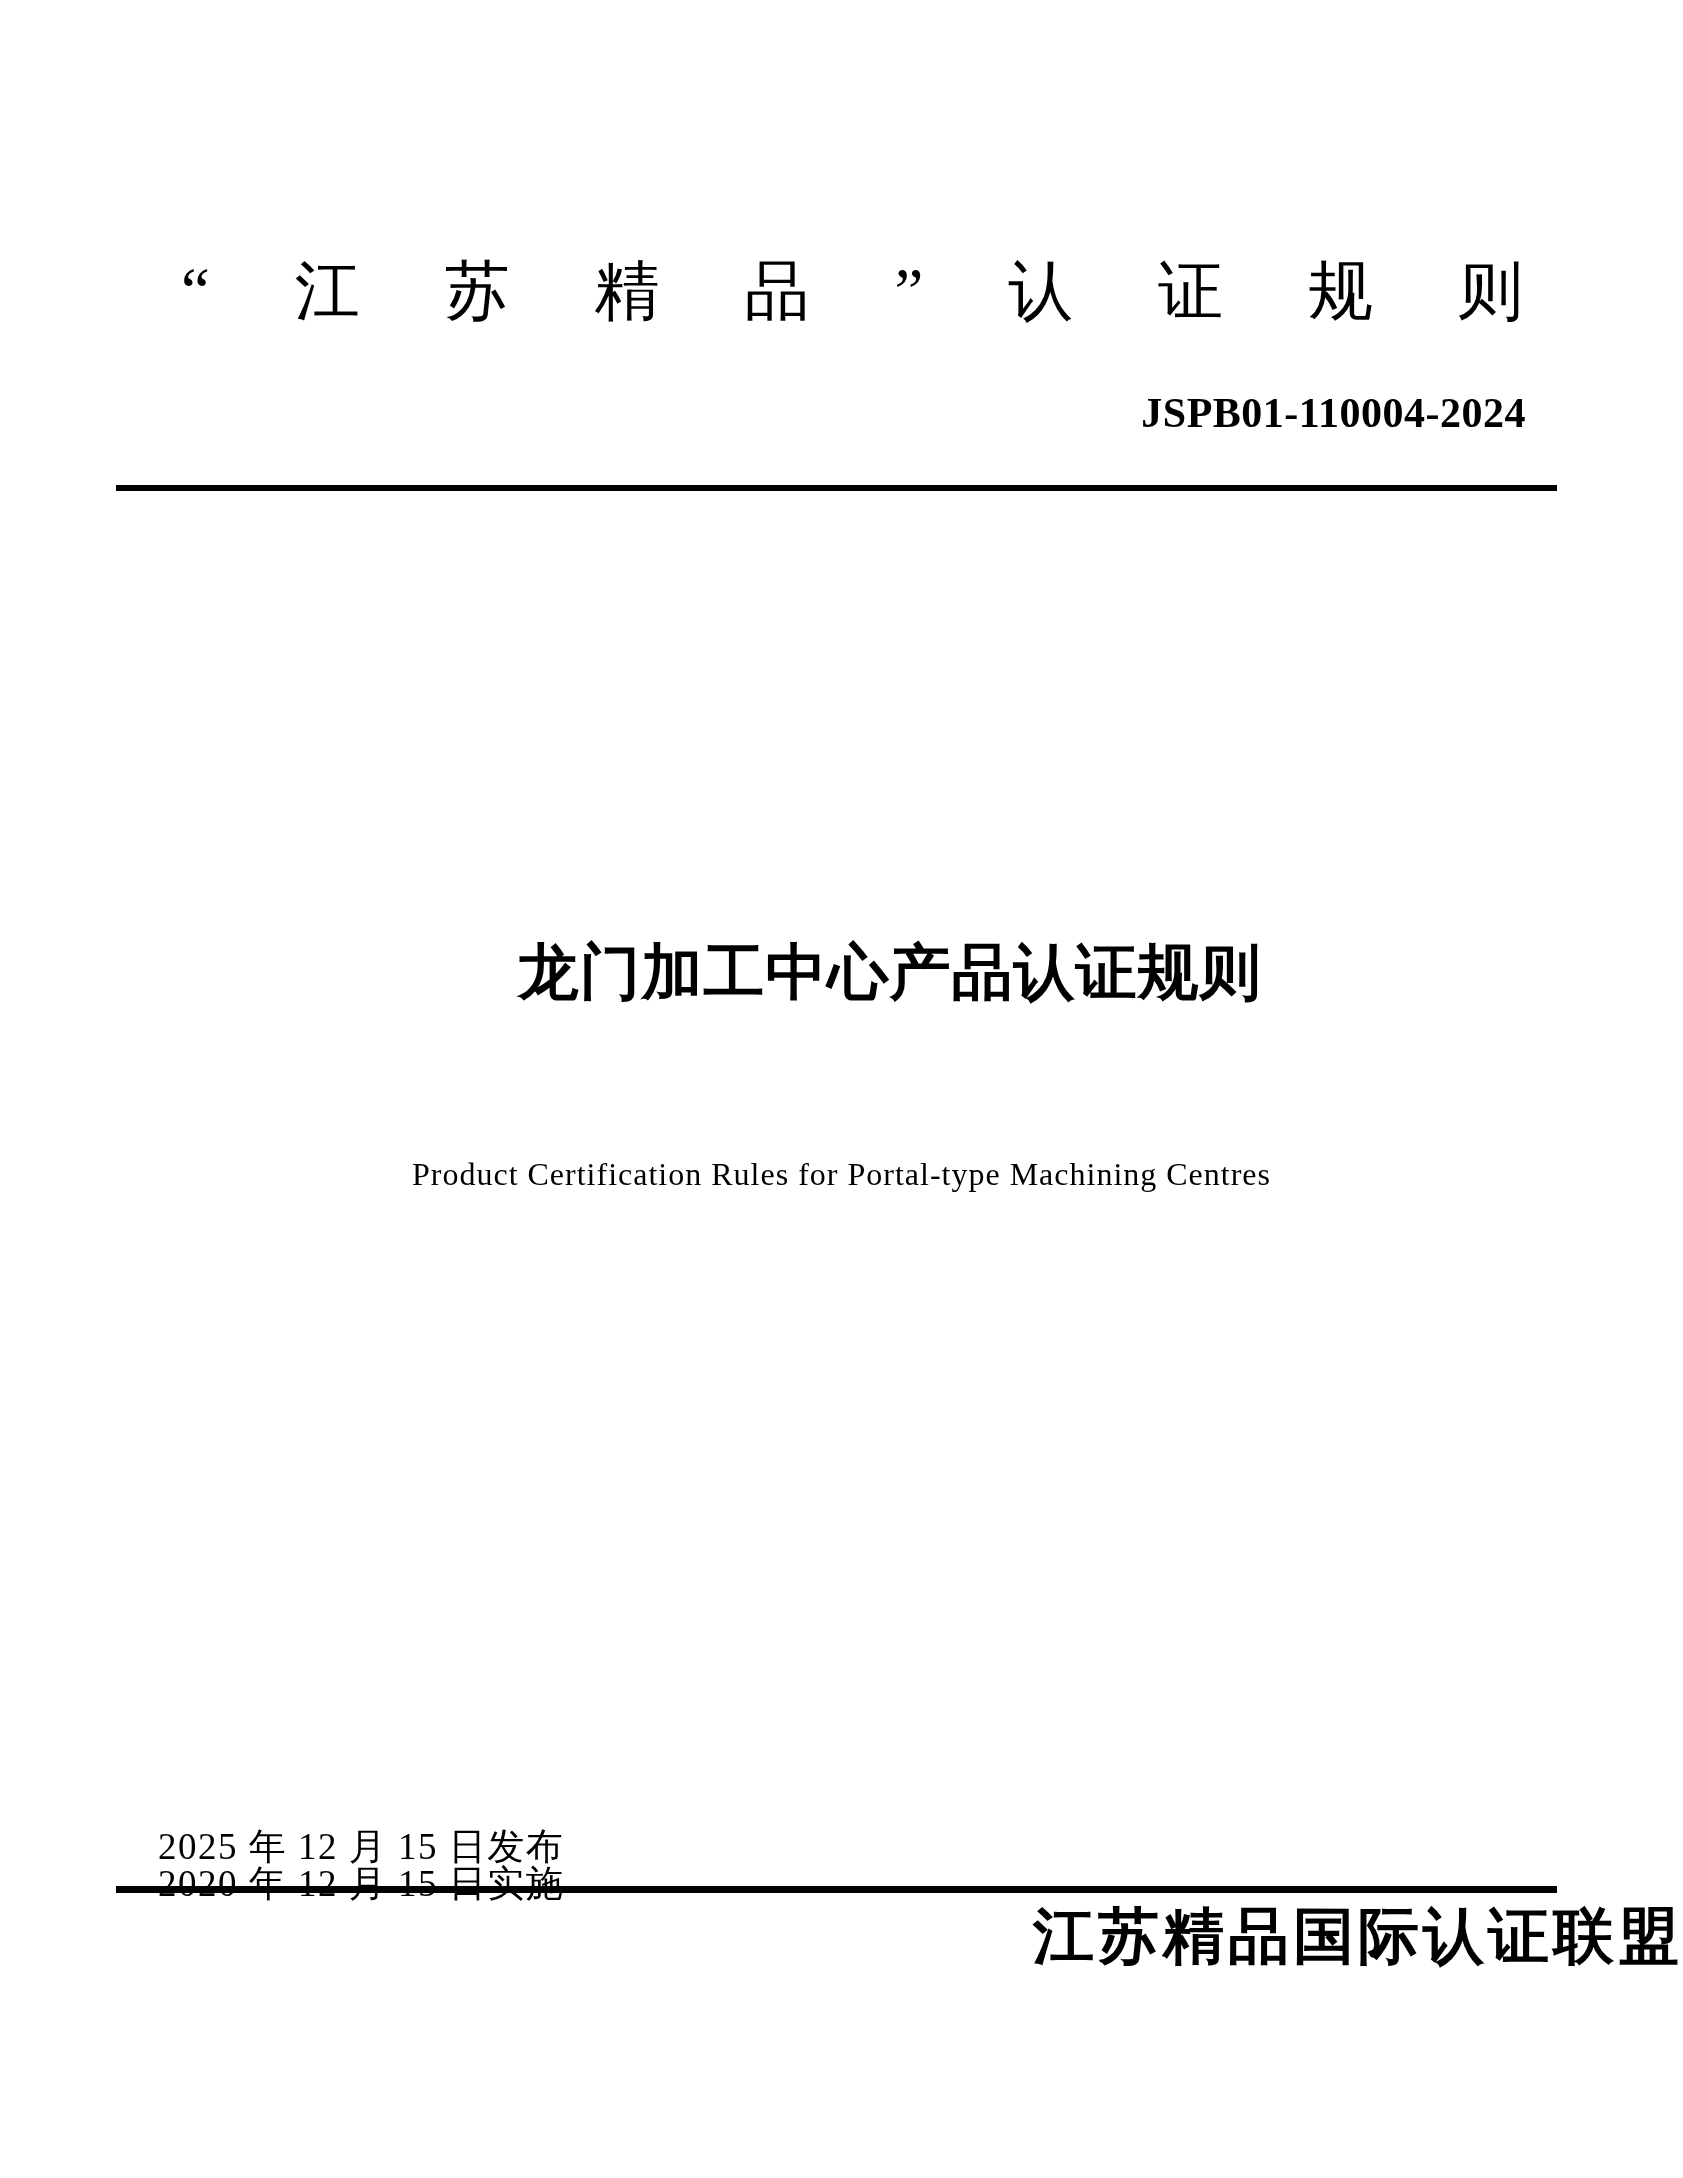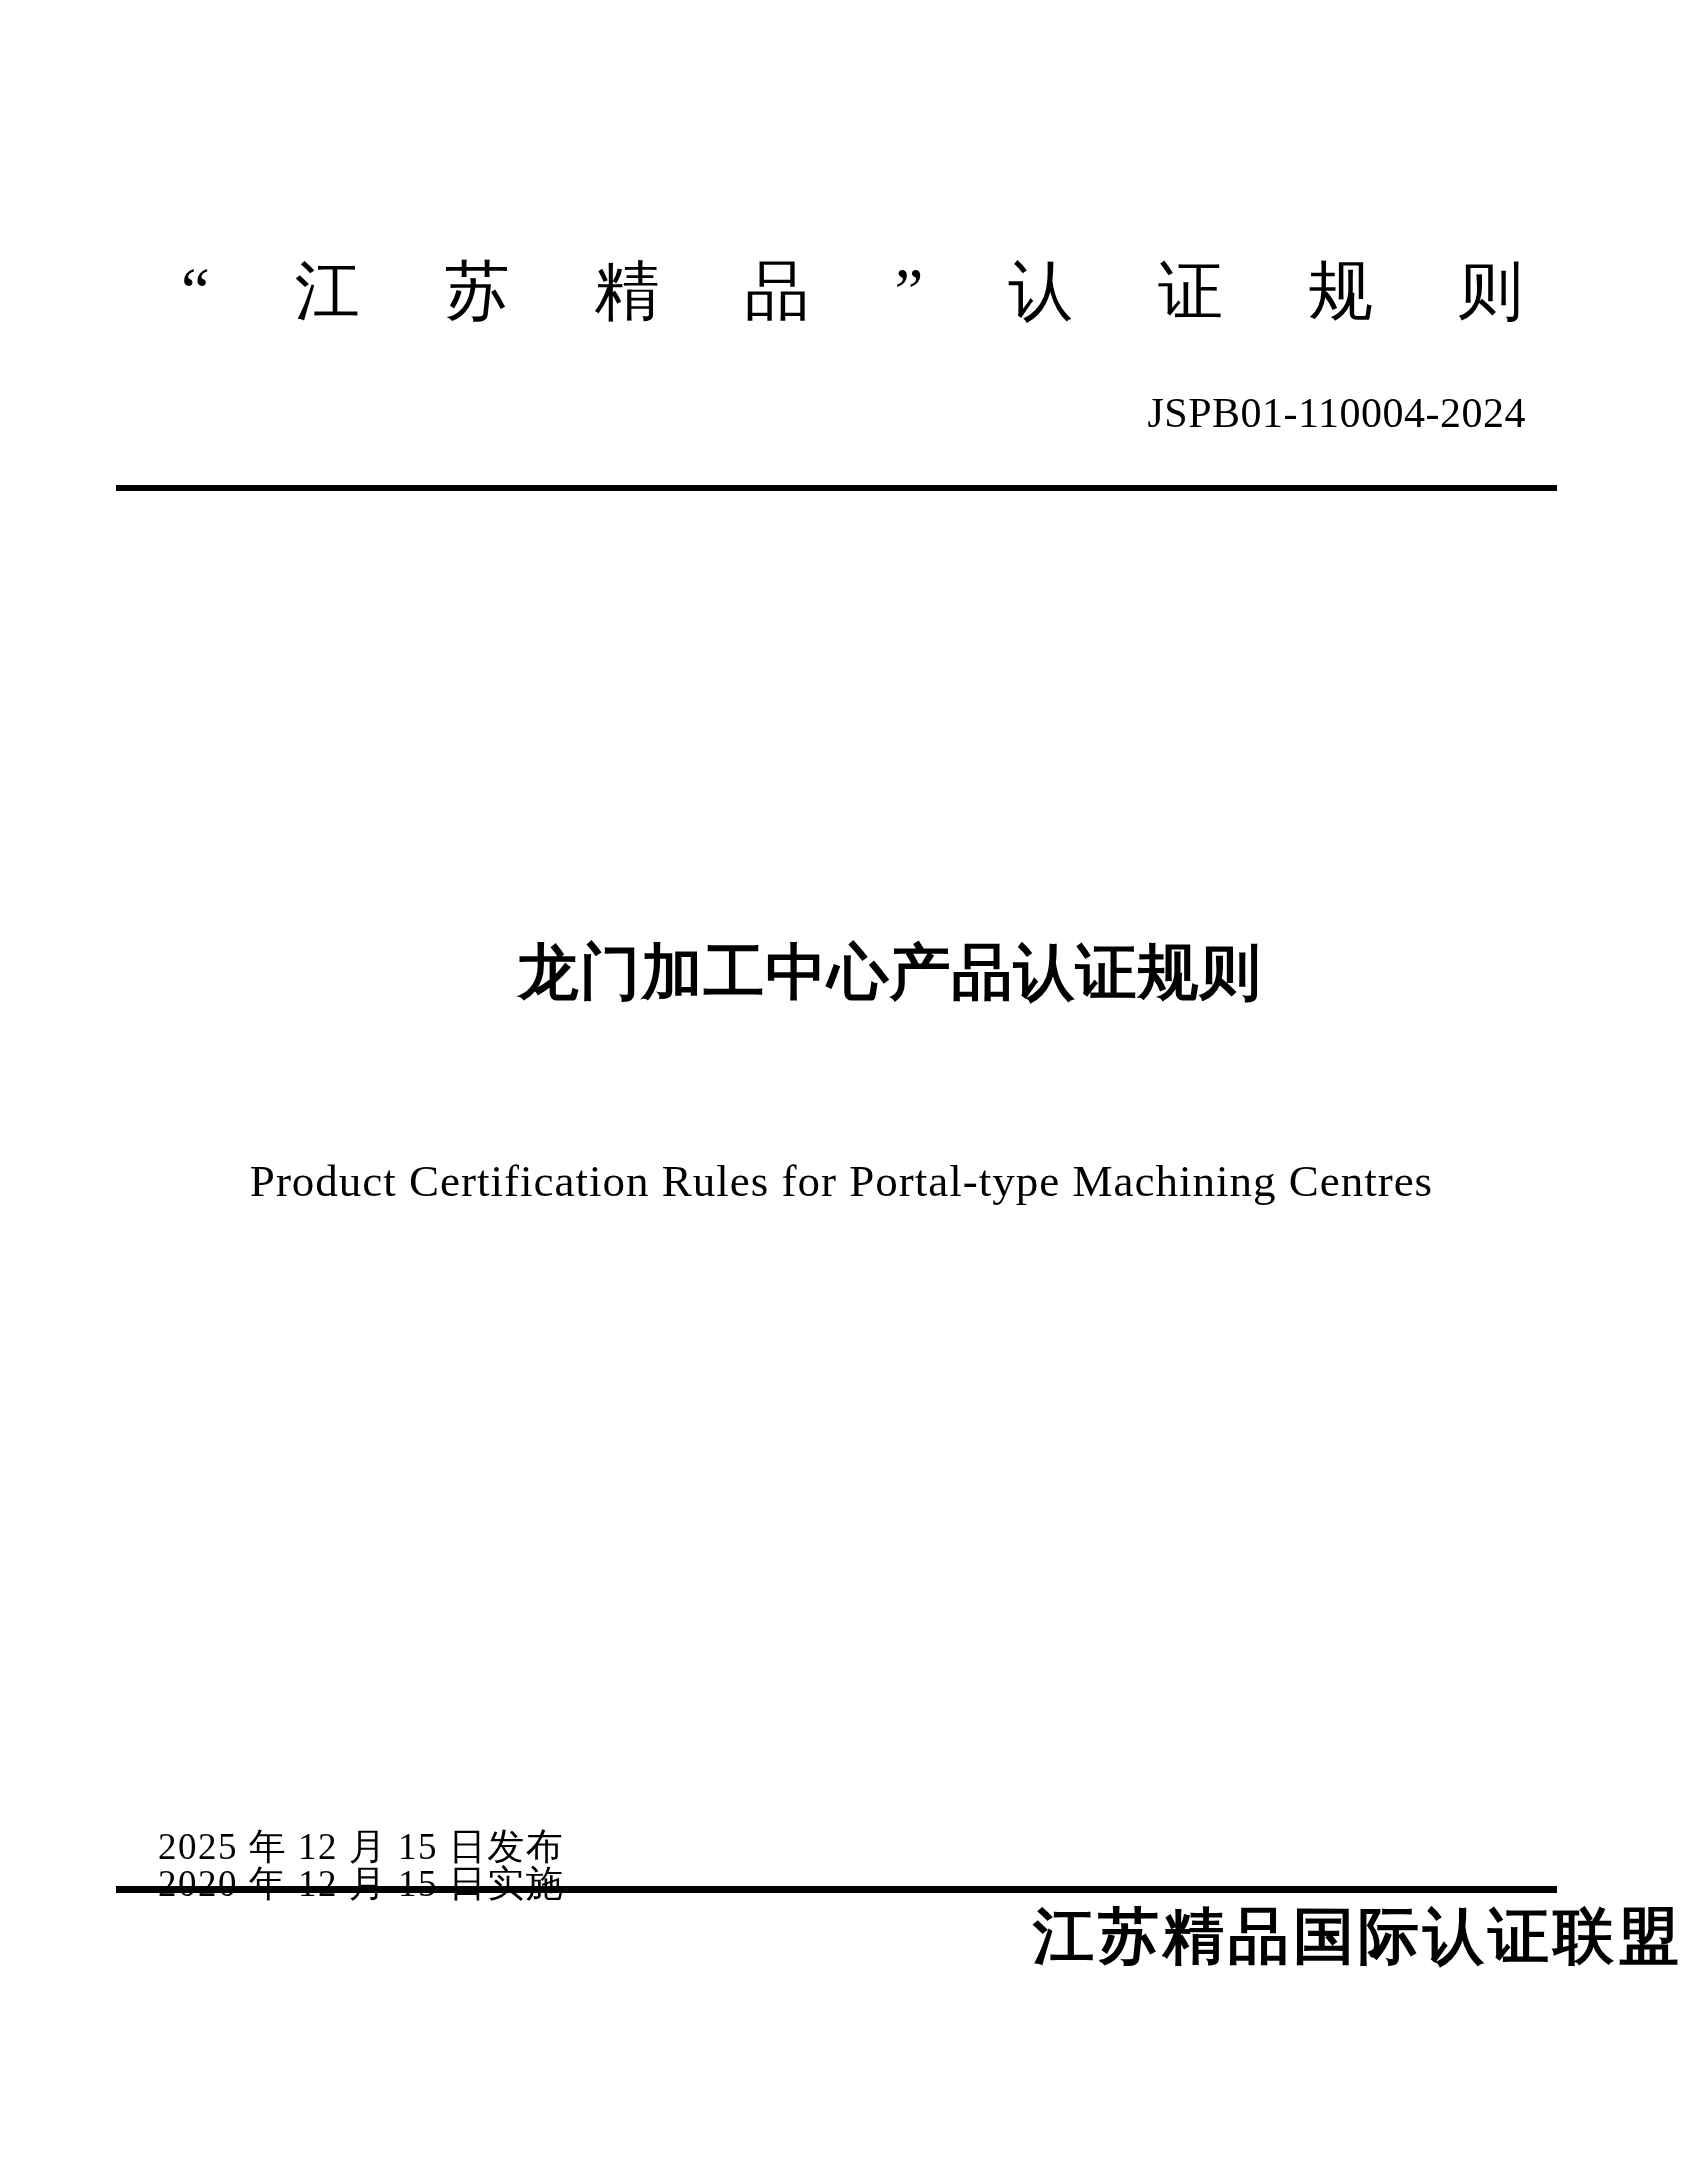--- a/index.html
+++ b/index.html
@@ -29,21 +29,21 @@
     color: #000000;
   }
   .brand-title span { display: inline-block; }
   
   .doc-code {
     position: absolute;
     top: 392px;
     right: 157px;
     font-size: 42px;
     line-height: 1;
-    font-weight: normal;
+    font-weight: bold;
     letter-spacing: 0.5px;
     color: #000000;
   }
   
   .rule {
     position: absolute;
     left: 116px;
     width: 1441px;
     background: #000000;
   }
@@ -63,21 +63,21 @@
     color: #000000;
     margin-left: 48px;
   }
   
   .title-en {
     position: absolute;
     top: 1156px;
     left: 0;
     width: 100%;
     text-align: center;
-    font-size: 45px;
+    font-size: 32px;
     line-height: 1.15;
     font-weight: normal;
     letter-spacing: 1px;
     color: #000000;
   }
   
   .dates {
     position: absolute;
     left: 158px;
     top: 1828px;

